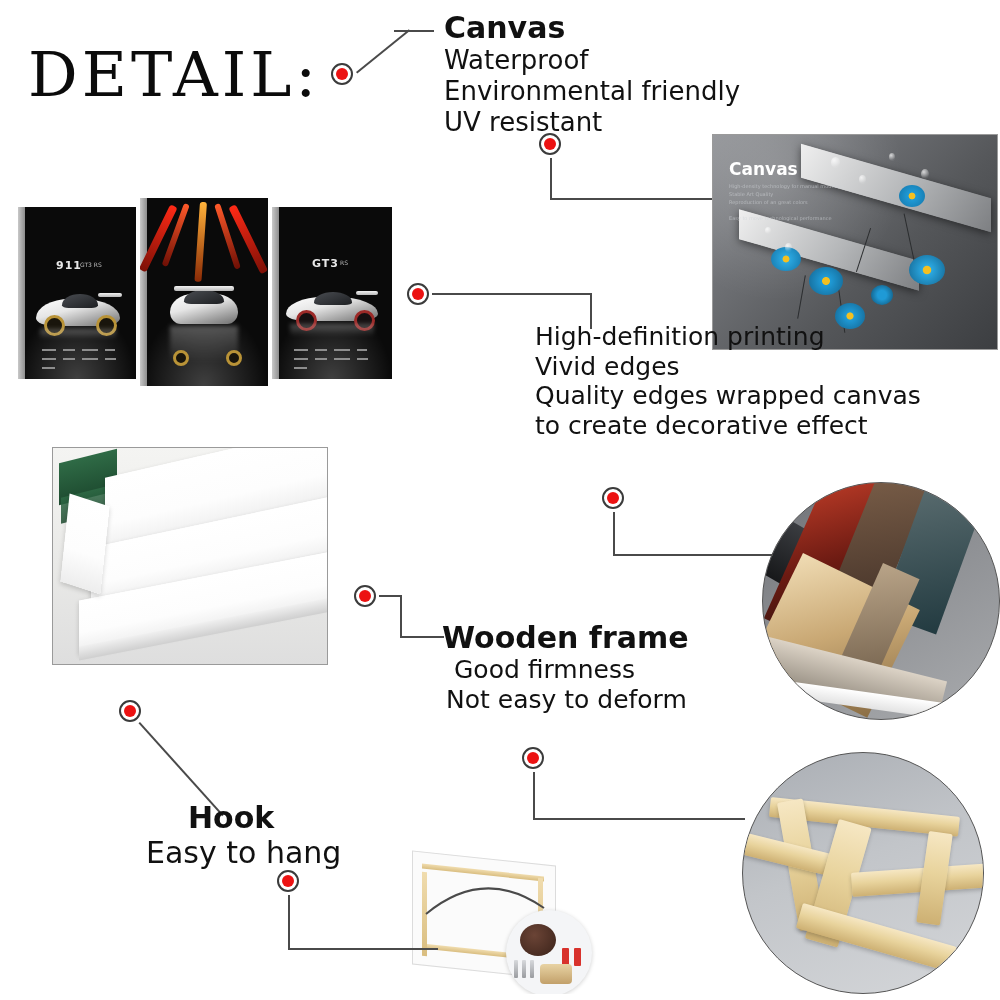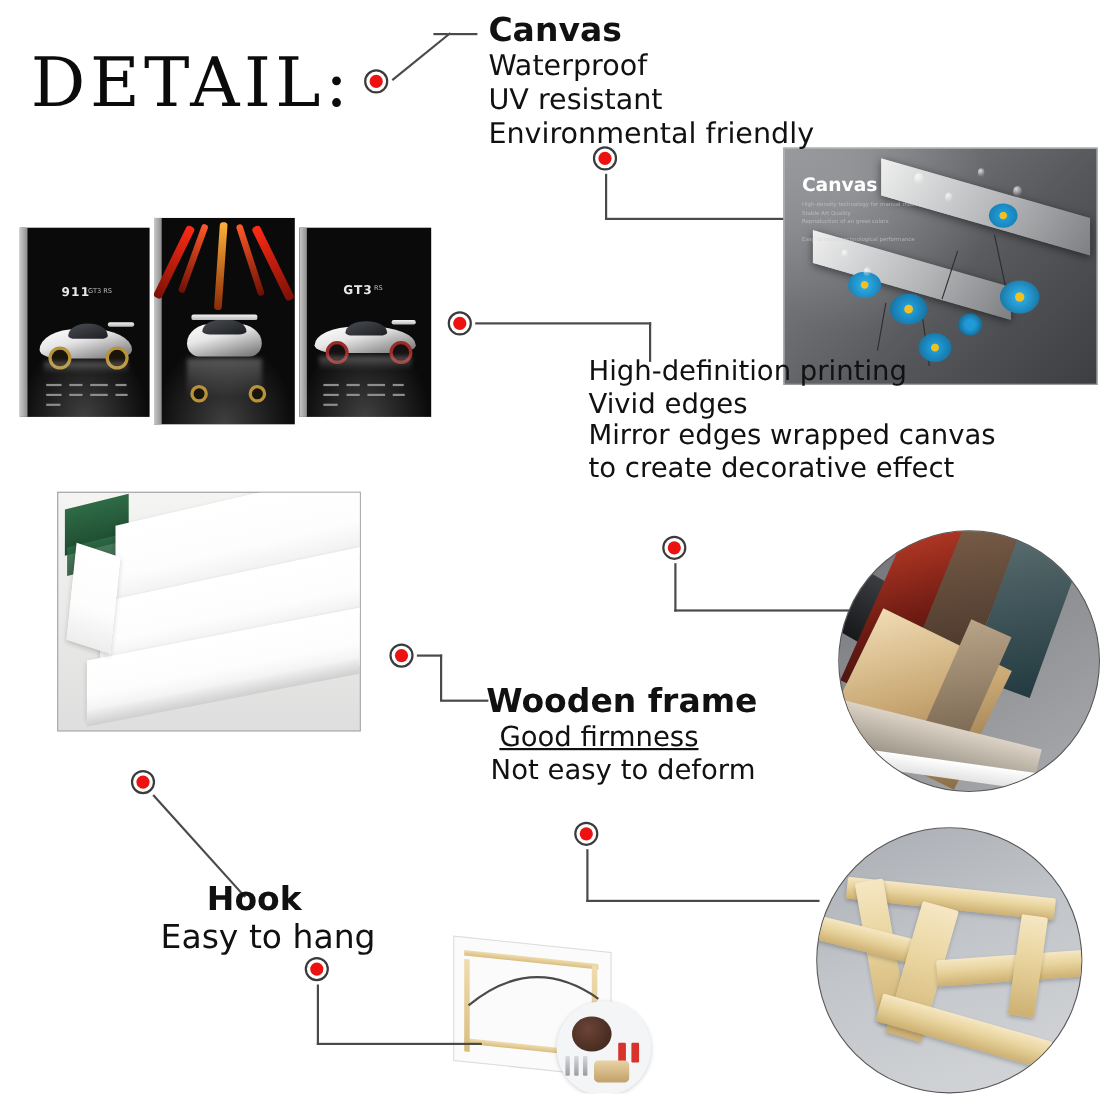--- a/index.html
+++ b/index.html
@@ -29,21 +29,21 @@
   .c-canvas .head{font-size:30px;letter-spacing:0px;}
   .c-canvas .line{font-size:26px;}
 
   .c-printing{left:531px;top:322px;}
   .c-printing .head{font-size:31px;}
   .c-printing .line{font-size:25px;padding-left:4px;}
 
   .c-wood{left:398px;top:620px;}
   .c-wood .head{font-size:30px;padding-left:44px;}
   .c-wood .line{font-size:25px;}
-  .c-wood .ln2{padding-left:56px;text-decoration:underline;}
+  .c-wood .ln2{padding-left:56px;}
   .c-wood .ln3{padding-left:48px;}
 
   .c-hook{left:146px;top:800px;text-align:left;}
   .c-hook .head{font-size:30px;padding-left:42px;}
   .c-hook .line{font-size:30px;}
 
   
   .dot{
     position:absolute;width:22px;height:22px;border-radius:50%;
     background:#ffffff;border:2px solid #3b3b3b;
@@ -322,28 +322,28 @@
   <div class="dot" style="left:407px;top:283px;"></div>
   <div class="dot" style="left:602px;top:487px;"></div>
   <div class="dot" style="left:354px;top:585px;"></div>
   <div class="dot" style="left:522px;top:747px;"></div>
   <div class="dot" style="left:119px;top:700px;"></div>
   <div class="dot" style="left:277px;top:870px;"></div>
 
   <div class="callout c-canvas">
     <div class="head">Canvas</div>
     <div class="line">Waterproof</div>
+    <div class="line">Environmental friendly</div>
     <div class="line">UV resistant</div>
-    <div class="line">Environmental friendly</div>
   </div>
 
   <div class="callout c-printing">
     <div class="line">High-definition printing</div>
     <div class="line">Vivid edges</div>
-    <div class="line">Mirror edges wrapped canvas</div>
+    <div class="line">Quality edges wrapped canvas</div>
     <div class="line">to create decorative effect</div>
   </div>
 
   <div class="callout c-wood">
     <div class="head">Wooden frame</div>
     <div class="line ln2">Good firmness</div>
     <div class="line ln3">Not easy to deform</div>
   </div>
 
   <div class="callout c-hook">

